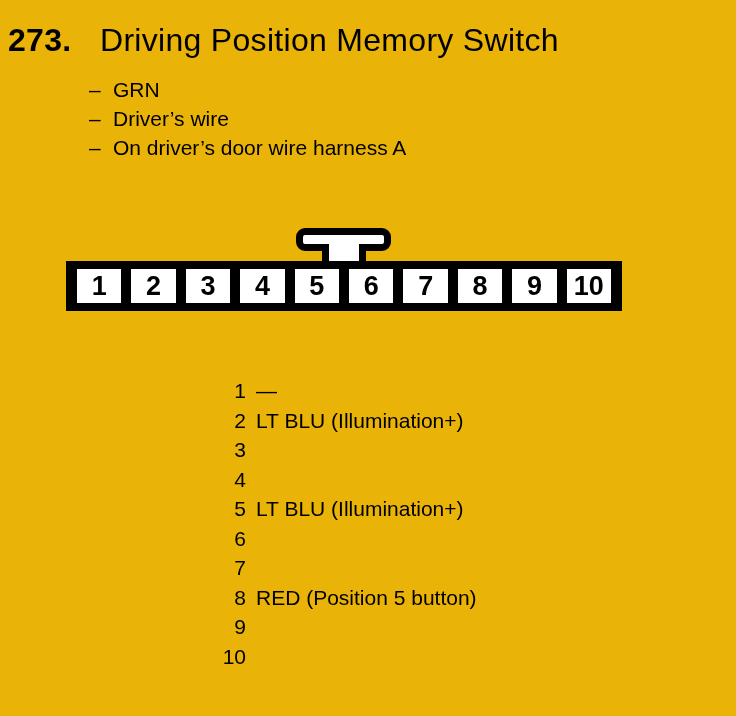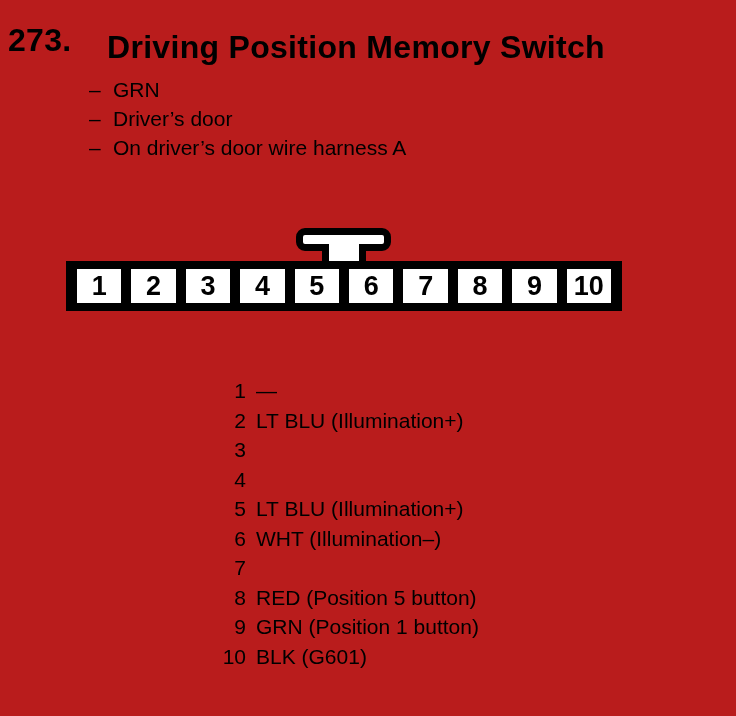--- a/index.html
+++ b/index.html
@@ -3,30 +3,30 @@
 <meta charset="utf-8">
 <style>
   html, body { margin: 0; padding: 0; }
   body {
     width: 736px; height: 716px;
     background: #ffffff;
     color: #000000;
     font-family: "Liberation Sans", "DejaVu Sans", sans-serif;
     overflow: hidden;
   }
-  .page { position: relative; width: 736px; height: 716px; background: #b91c1c; }
+  .page { position: relative; width: 736px; height: 716px; background: #eab308; }
 
   
   .figure-header {
     position: absolute; left: 8px; top: 22px;
     display: flex; white-space: nowrap;
     font-weight: 700; font-size: 32px; line-height: 36px; letter-spacing: 0.3px;
   }
   .fig-num { flex: 0 0 92px; }
-  .fig-title { margin: 7px; font-size: inherit; font-weight: bold; line-height: inherit; letter-spacing: inherit; }
+  .fig-title { margin: 0; font-size: inherit; font-weight: normal; line-height: inherit; letter-spacing: inherit; }
 
   
   .notes {
     position: absolute; left: 89px; top: 75px;
     margin: 0; padding: 0; list-style: none;
     font-size: 21px; line-height: 29px;
   }
   .note { display: flex; }
   .note-dash { flex: 0 0 24px; }
 
@@ -74,21 +74,21 @@
     <h1 class="fig-title">Driving Position Memory Switch</h1>
   </div>
 
   <ul class="notes">
     <li class="note">
       <span class="note-dash">–</span>
       <span class="note-text">GRN</span>
     </li>
     <li class="note">
       <span class="note-dash">–</span>
-      <span class="note-text">Driver’s door</span>
+      <span class="note-text">Driver’s wire</span>
     </li>
     <li class="note">
       <span class="note-dash">–</span>
       <span class="note-text">On driver’s door wire harness A</span>
     </li>
   </ul>
 
   <div class="connector">
     <div class="tab-bar"></div>
     <div class="tab-stem"></div>
@@ -120,32 +120,29 @@
     </div>
     <div class="pinout-row">
       <span class="pin-num">4</span>
     </div>
     <div class="pinout-row">
       <span class="pin-num">5</span>
       <span class="pin-desc">LT BLU (Illumination+)</span>
     </div>
     <div class="pinout-row">
       <span class="pin-num">6</span>
-      <span class="pin-desc">WHT (Illumination–)</span>
     </div>
     <div class="pinout-row">
       <span class="pin-num">7</span>
     </div>
     <div class="pinout-row">
       <span class="pin-num">8</span>
       <span class="pin-desc">RED (Position 5 button)</span>
     </div>
     <div class="pinout-row">
       <span class="pin-num">9</span>
-      <span class="pin-desc">GRN (Position 1 button)</span>
     </div>
     <div class="pinout-row">
       <span class="pin-num">10</span>
-      <span class="pin-desc">BLK (G601)</span>
     </div>
   </div>
 
 </div>
 
 </body></html>

